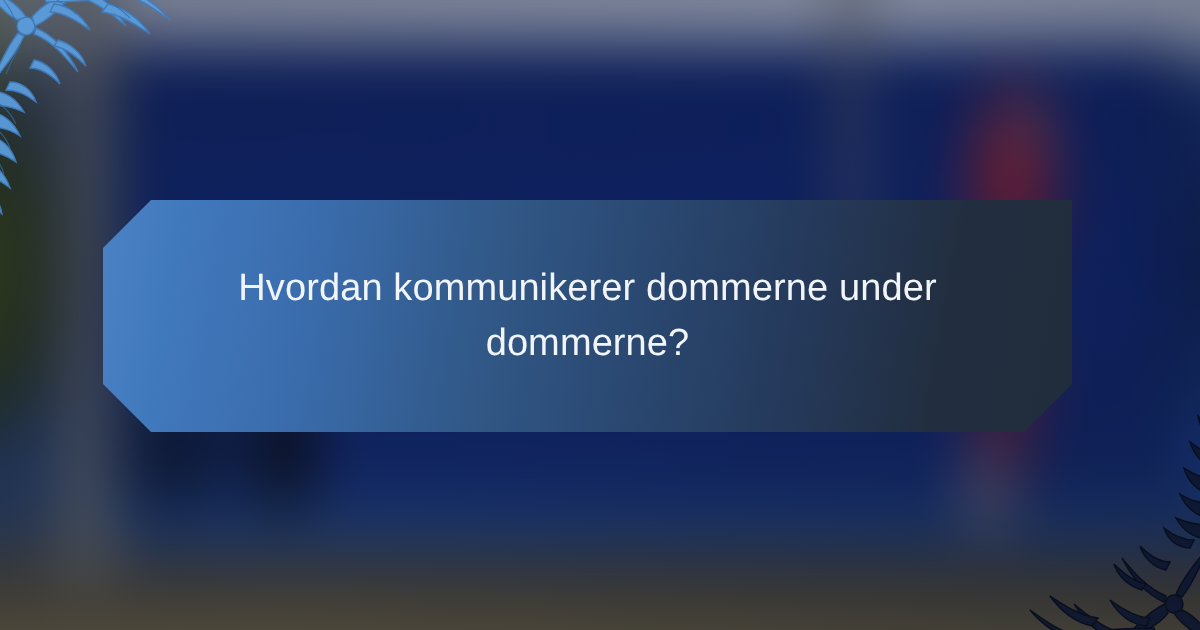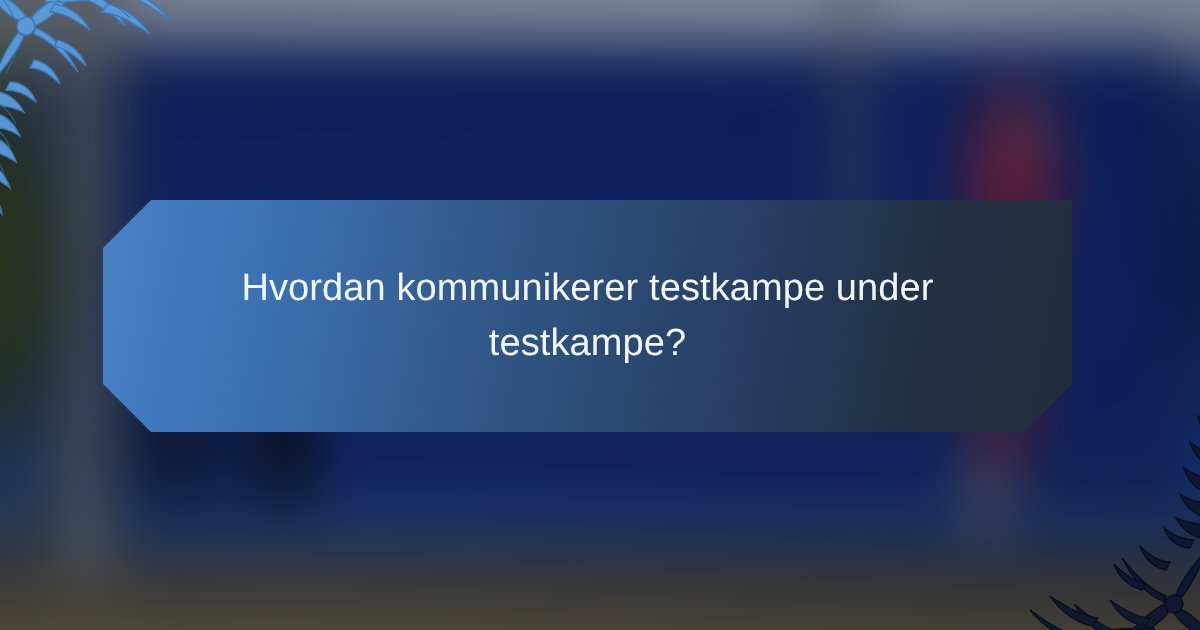--- a/index.html
+++ b/index.html
@@ -218,16 +218,16 @@
         <path d="M2 176 C 14 180, 22 190, 26 202 C 16 194, 8 190, 0 190 Z"></path>
         <path d="M0 204 C 10 208, 16 216, 18 228 C 10 220, 4 216, 0 216 Z"></path>
         <path d="M26 96 C 38 96, 48 104, 52 116 C 42 108, 32 104, 22 104 Z"></path>
         <path d="M50 74 C 62 76, 72 86, 76 98 C 66 88, 56 82, 46 82 Z"></path>
         <path d="M74 54 C 88 58, 98 68, 102 80 C 92 70, 82 62, 70 60 Z"></path>
       </g>
     </svg>
   </div>
 
   <div class="card">
-    <div class="question">Hvordan kommunikerer testkampe under testkampe?</div>
+    <div class="question">Hvordan kommunikerer dommerne under dommerne?</div>
   </div>
 
 </div>
 
 </body></html>

